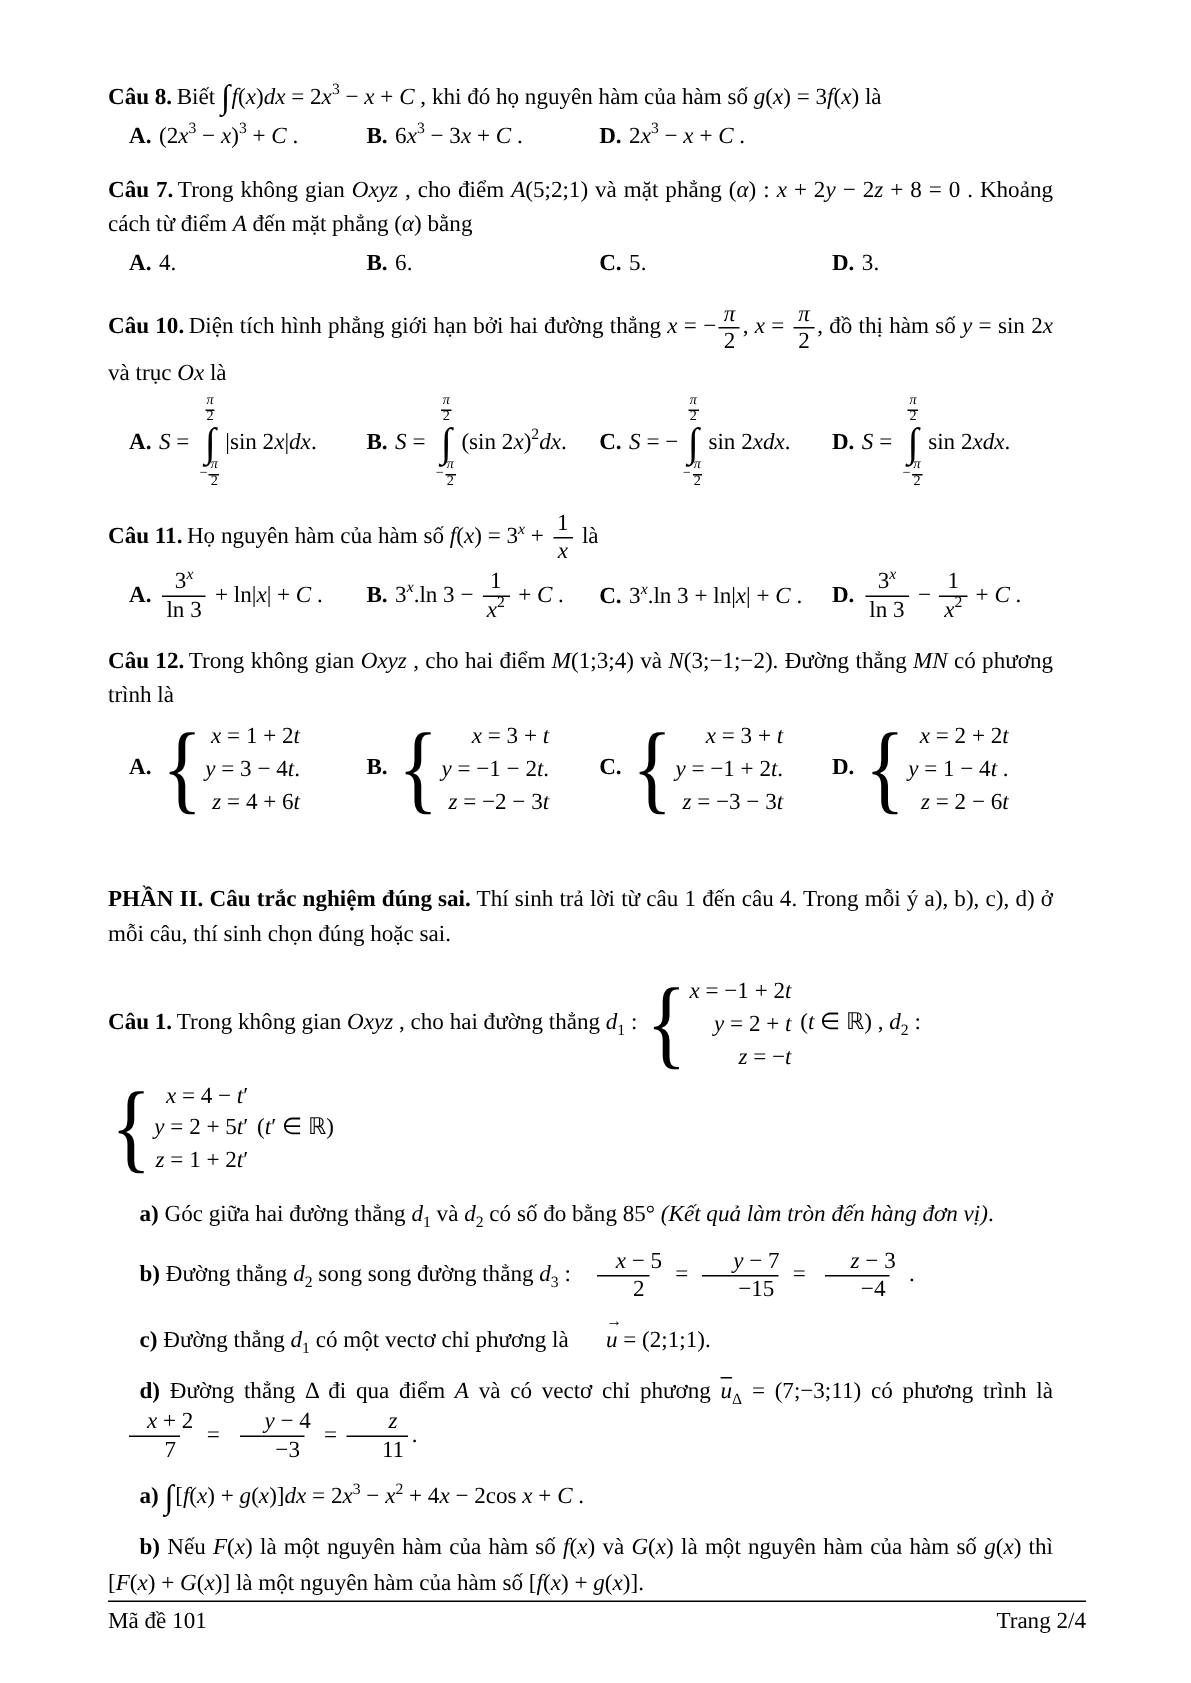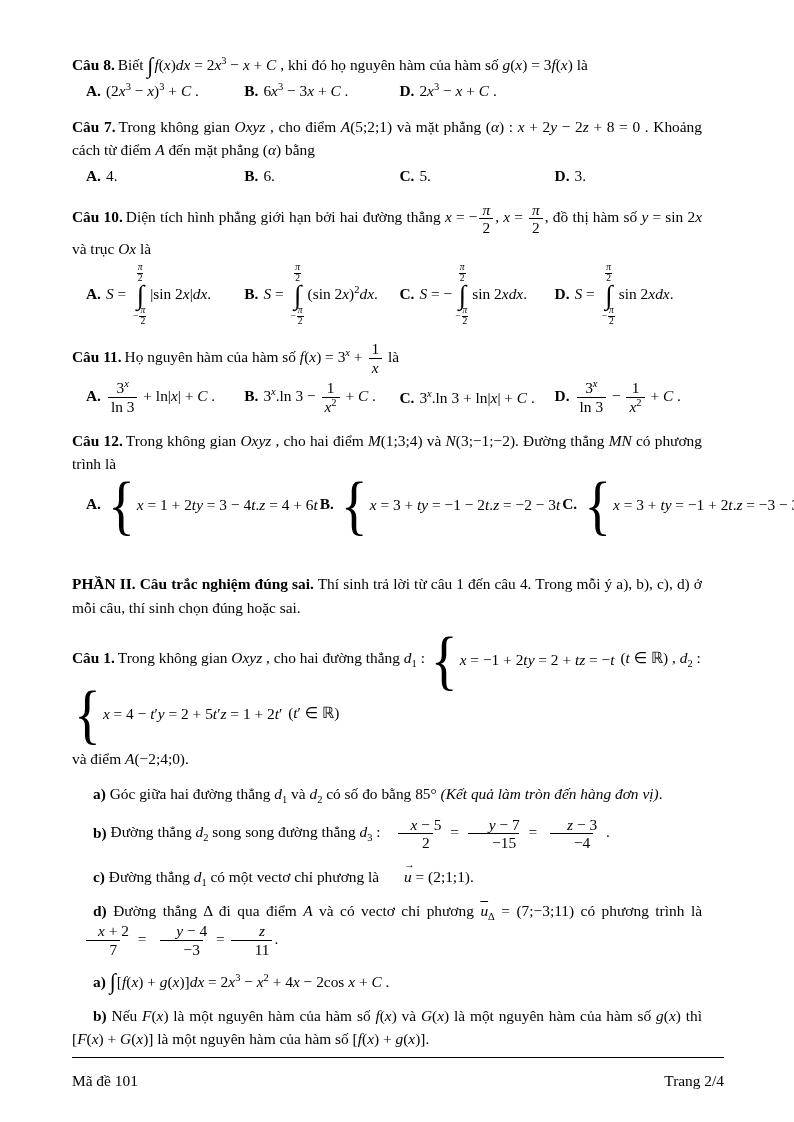--- a/index.html
+++ b/index.html
@@ -25,31 +25,31 @@
   .f .fd{padding:0 3px;border-top:1px solid #000}
   
   .itg{display:inline-flex;flex-direction:column;align-items:center;vertical-align:middle;margin:0 3px;line-height:1}
   .itg .is{font-size:27px;line-height:0.82;font-weight:400}
   .itg .il{display:flex;align-items:center;justify-content:center;font-size:9.5px;line-height:1}
   .itg .il .f{margin:0 1px;line-height:1.05}
   .itg .il .f .fn,.itg .il .f .fd{padding:0 1px}
   
   .cases{display:inline-flex;align-items:center;vertical-align:middle;margin:2px 2px}
   .cases .br{font-size:56px;line-height:0.9;font-weight:400;transform:scaleY(1.18);margin-right:2px}
-  .cases .col{display:inline-flex;flex-direction:row;align-items:flex-end}
+  .cases .col{display:inline-flex;flex-direction:column;align-items:flex-end}
   .cases .col span{display:block;line-height:1.42;white-space:nowrap}
   
   .vec{position:relative;display:inline-block;margin-top:2px}
   .vec .va{position:absolute;top:-0.78em;left:0.02em;font-size:0.68em}
   .ol{text-decoration:overline}
   p.item{text-align:justify;text-indent:21px;margin-top:11px}
   p.part2{text-align:justify;margin-top:40px}
   .footer{
     position:absolute;left:72px;right:70px;bottom:30px;
-    border-top:1px solid #000;padding-top:11px;
+    border-top:1px solid #000;padding-top:1px;
     display:flex;justify-content:space-between;font-size:15.4px;
   }
 </style>
 </head>
 <body>
 
 <div class="page">
 
   <div>
     <p class="q"><b class="ql">Câu 8.</b><span>Biết <span class="mi">∫</span><i>f</i>(<i>x</i>)<i>dx</i> = 2<i>x</i><sup>3</sup> − <i>x</i> + <i>C</i> , khi đó họ nguyên hàm của hàm số <i>g</i>(<i>x</i>) = 3<i>f</i>(<i>x</i>) là</span></p>
@@ -208,21 +208,20 @@
               <span><i>z</i> = −<i>t</i></span>
             </span>
           </span> (<i>t</i> ∈ ℝ) , <i>d</i><sub>2</sub> : <span class="cases">
             <span class="br">{</span>
             <span class="col">
               <span><i>x</i> = 4 − <i>t</i>′</span>
               <span><i>y</i> = 2 + 5<i>t</i>′</span>
               <span><i>z</i> = 1 + 2<i>t</i>′</span>
             </span>
           </span> (<i>t</i>′ ∈ ℝ)</span></p>
-    <p class="q" style="margin-top:6px">và điểm <i>A</i>(−2;4;0).</p>
     <p class="item"><b>a)</b> <span>Góc giữa hai đường thẳng <i>d</i><sub>1</sub> và <i>d</i><sub>2</sub> có số đo bằng 85° <i>(Kết quả làm tròn đến hàng đơn vị)</i>.</span></p>
     <p class="item"><b>b)</b> <span>Đường thẳng <i>d</i><sub>2</sub> song song đường thẳng <i>d</i><sub>3</sub> : <span class="f">
             <span class="fn"><i>x</i> − 5</span>
             <span class="fd">2</span>
           </span> = <span class="f">
             <span class="fn"><i>y</i> − 7</span>
             <span class="fd">−15</span>
           </span> = <span class="f">
             <span class="fn"><i>z</i> − 3</span>
             <span class="fd">−4</span>

